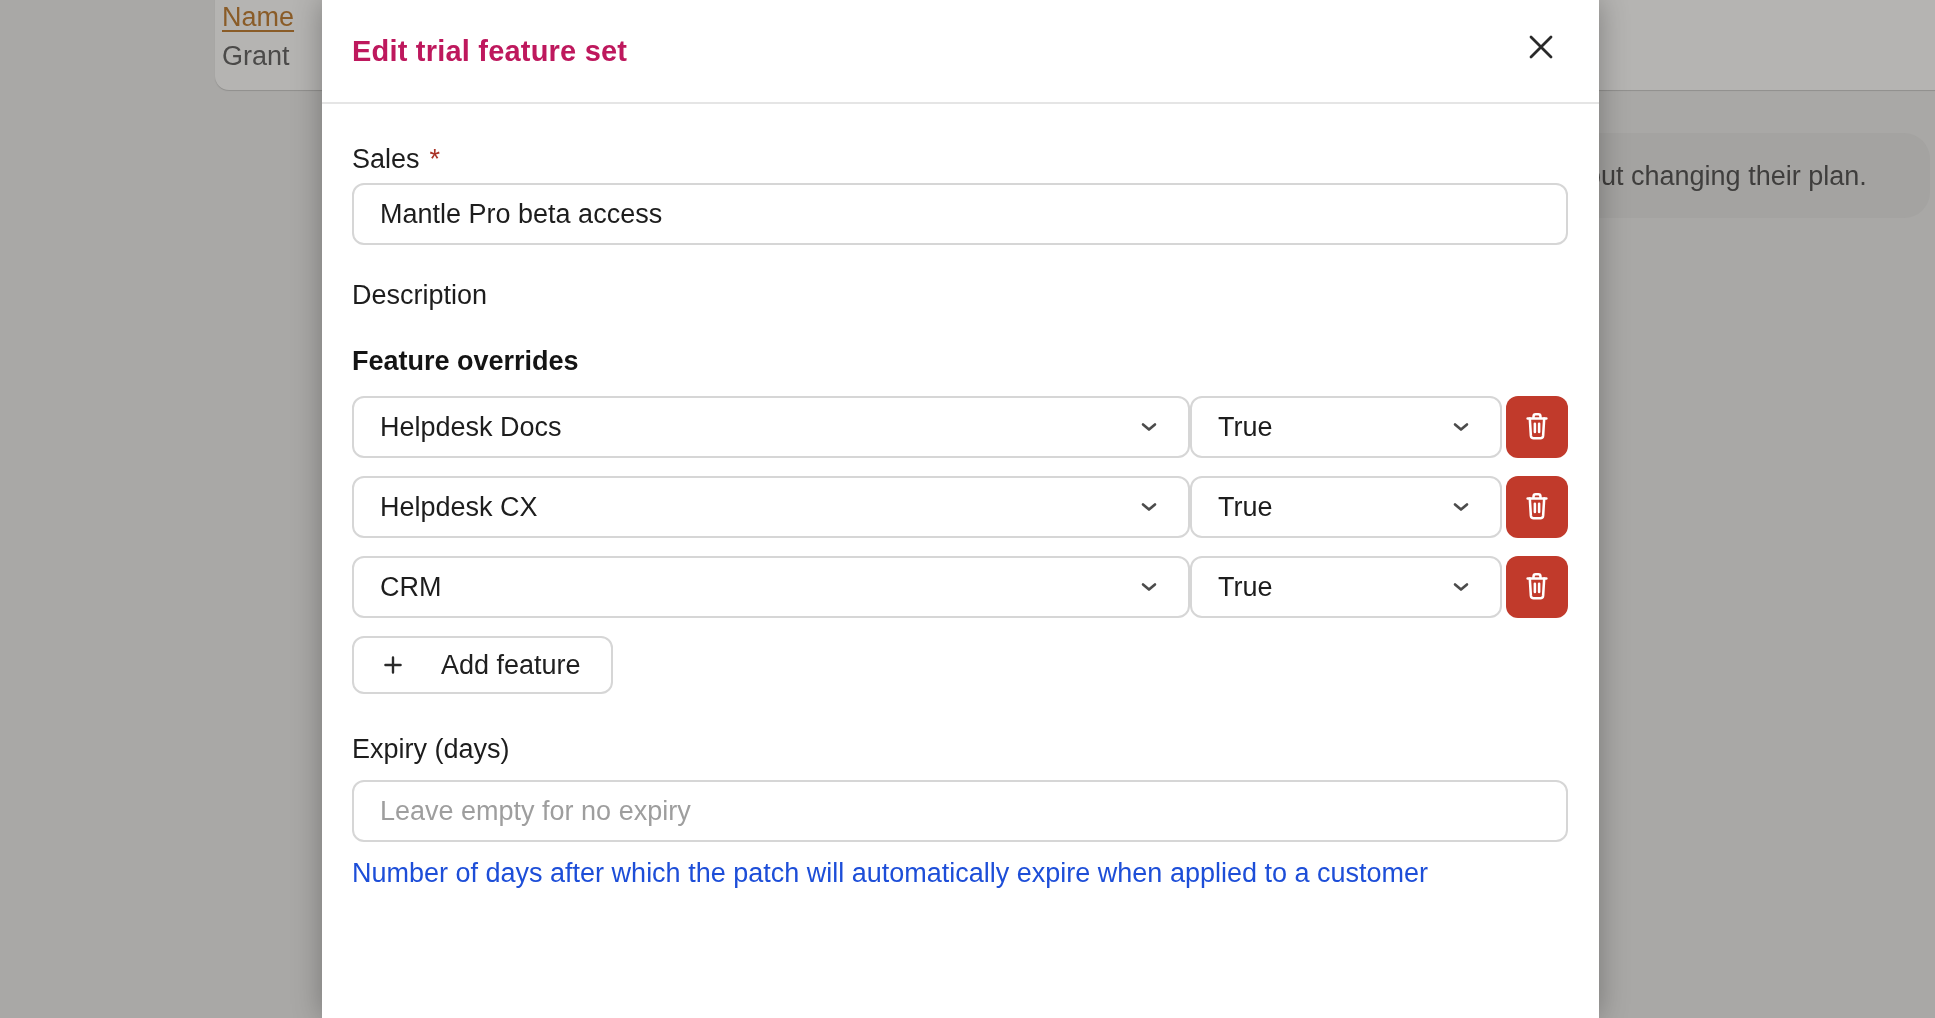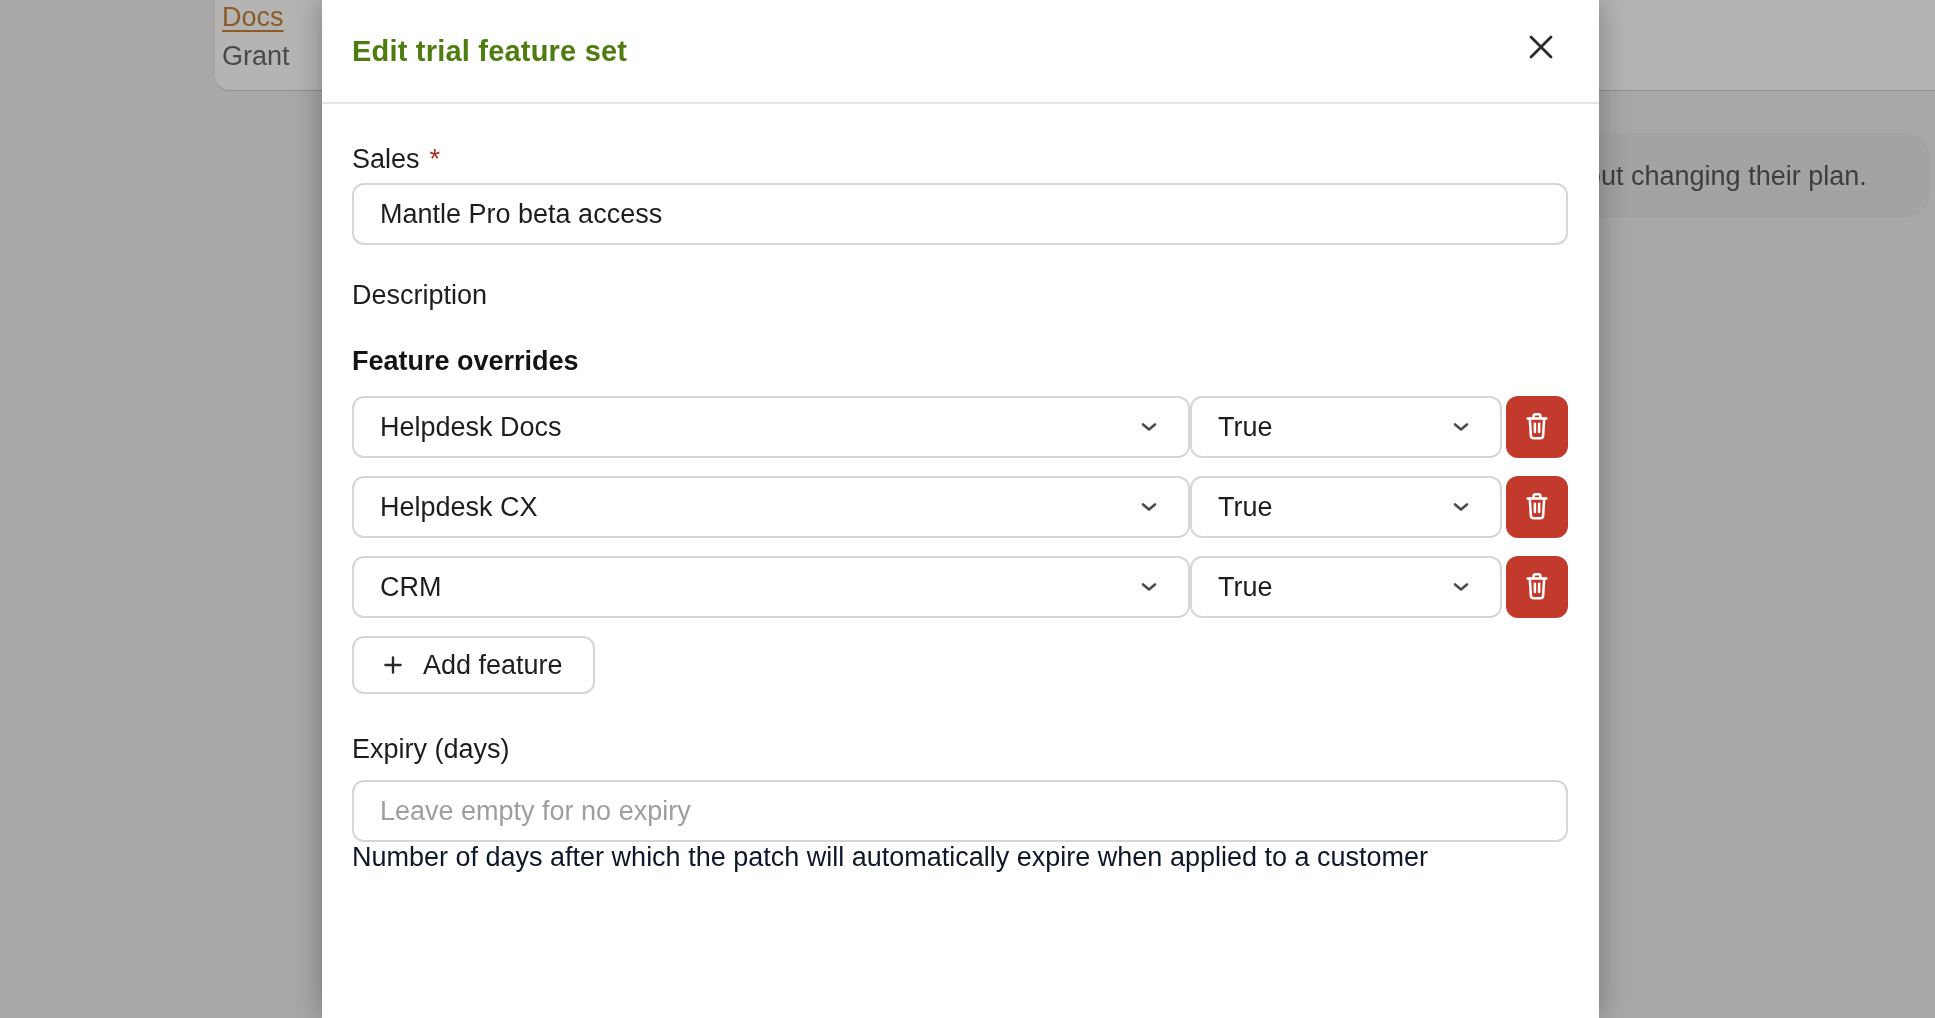--- a/index.html
+++ b/index.html
@@ -40,21 +40,21 @@
   .modal {
     position: absolute; left: 322px; top: 0; width: 1277px; height: 1018px;
     background: #ffffff;
     box-shadow: 0 0 28px rgba(0,0,0,0.30);
   }
   .modal-header {
     height: 104px; border-bottom: 2px solid #e5e5e5;
     display: flex; align-items: center; padding: 0 30px;
     position: relative;
   }
-  .modal-title { font-size: 29px; font-weight: 700; color: #4d7c0f; letter-spacing: 0.2px; }
+  .modal-title { font-size: 29px; font-weight: 700; color: #be185d; letter-spacing: 0.2px; }
   .close-btn {
     position: absolute; right: 38px; top: 27px; width: 40px; height: 40px;
     background: transparent; border: 0; cursor: pointer;
     display: flex; align-items: center; justify-content: center;
   }
   .modal-body { padding: 0 31px 0 30px; }
 
   .field-label { margin-top: 39px; font-size: 27px; color: #1d1d1d; line-height: 32px; }
   .req { color: #a93226; margin-left: 10px; }
 
@@ -92,33 +92,33 @@
   .select-box .chev { flex: none; margin-left: 12px; display: flex; }
 
   .trash-btn {
     flex: none; width: 62px; height: 62px; margin-left: 4px;
     background: #c13a2b; border: 0; border-radius: 12px; cursor: pointer;
     display: flex; align-items: center; justify-content: center;
   }
 
   .add-btn {
     margin-top: 0px; height: 58px;
-    display: inline-flex; align-items: center; gap: 17px;
+    display: inline-flex; align-items: center; gap: 35px;
     background: #fff; border: 2px solid #d6d6d6; border-radius: 12px;
     padding: 0 30px 0 26px; font-size: 27px; color: #202020; cursor: pointer;
     font-family: "Liberation Sans", sans-serif;
   }
 
-  .help-text { font-size: 27px; color: #0f172a; line-height: 31px; }
+  .help-text { margin-top: 16px; font-size: 27px; color: #1d4ed8; line-height: 31px; }
 </style>
 </head>
 <body>
 
 <div class="bg-card">
-  <div class="bg-card-link">Docs</div>
+  <div class="bg-card-link">Name</div>
   <div class="bg-card-sub">Grant</div>
 </div>
 
 <div class="bg-banner">
   <div class="bg-banner-text">out changing their plan.</div>
 </div>
 
 <div class="modal">
 
   <div class="modal-header">

